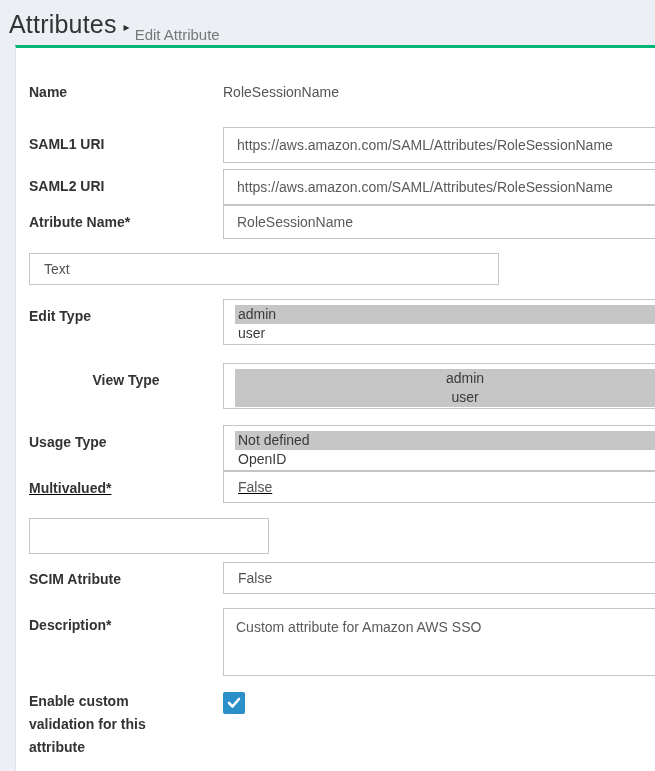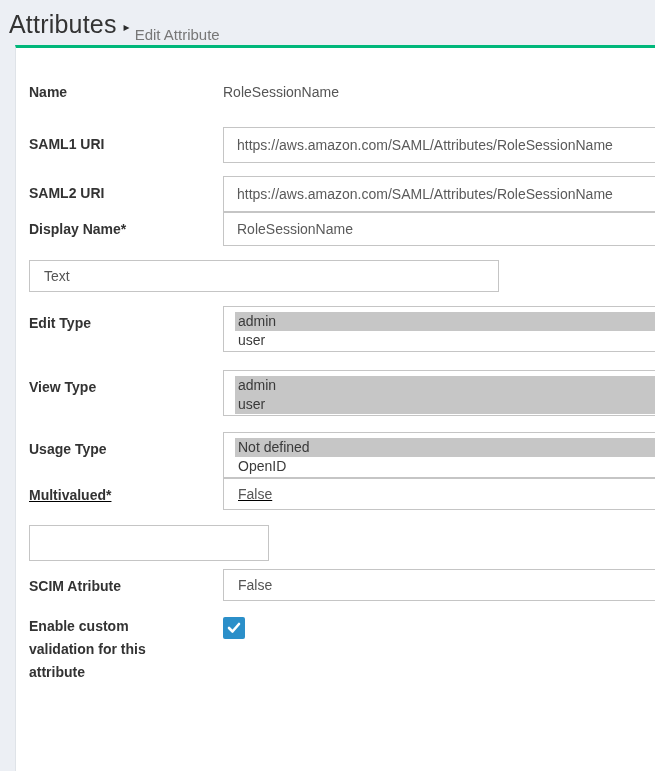--- a/index.html
+++ b/index.html
@@ -133,26 +133,26 @@
     background: #2b8fc9;
     border-radius: 2px;
     display: flex;
     align-items: center;
     justify-content: center;
     margin-top: 2px;
     cursor: pointer;
   }
   
   .mb-name   { margin-bottom: 26px; }
-  .mb-saml1  { margin-bottom: 13px; }
+  .mb-saml1  { margin-bottom: 6px; }
   .mb-saml2  { }
   .mb-disp   { margin-bottom: 14px; }
   .mb-type   { margin-bottom: 14px; }
   .mb-edit   { margin-bottom: 18px; }
-  .mb-view   { margin-bottom: 16px; }
+  .mb-view   { margin-bottom: 16px; text-align: center; }
   .mb-usage  { margin-bottom: 0; }
   .mb-multi  { margin-bottom: 15px; text-decoration: underline; }
   .mb-oxauth { margin-bottom: 8px;  }
   .mb-scim   { margin-bottom: 14px; }
   .mb-desc   { margin-bottom: 14px; }
 </style>
 </head>
 <body>
 
 <div class="page-header">
@@ -172,21 +172,21 @@
     <div class="lbl">SAML1 URI</div>
     <input class="txt" type="text" value="https://aws.amazon.com/SAML/Attributes/RoleSessionName" style="">
   </div>
 
   <div class="row mb-saml2">
     <div class="lbl">SAML2 URI</div>
     <input class="txt" type="text" value="https://aws.amazon.com/SAML/Attributes/RoleSessionName" style="">
   </div>
 
   <div class="row mb-disp">
-    <div class="lbl">Display Name*</div>
+    <div class="lbl">Atribute Name*</div>
     <input class="txt" style="height: 34px;" type="text" value="RoleSessionName">
   </div>
 
   <div class="row mb-type">
     <div class="selbox">
       <span>Text</span>
     </div>
   </div>
 
   <div class="row mb-edit">
@@ -224,20 +224,24 @@
     <input class="txt short" type="text" value="" style="">
   </div>
 
   <div class="row mb-scim">
     <div class="lbl">SCIM Atribute</div>
     <div class="selbox">
       <span>False</span>
     </div>
   </div>
 
+  <div class="row mb-desc">
+    <div class="lbl">Description*</div>
+    <textarea class="txtarea" style="">Custom attribute for Amazon AWS SSO</textarea>
+  </div>
 
   <div class="row">
     <div class="lbl wrap">Enable custom validation for this attribute</div>
     <div class="checkbox">
       <svg width="14" height="12" viewBox="0 0 14 12">
         <polyline points="2,6 5.5,9.5 12,2" fill="none" stroke="#ffffff" stroke-width="2.6" stroke-linecap="round" stroke-linejoin="round"></polyline>
       </svg>
     </div>
   </div>
 

